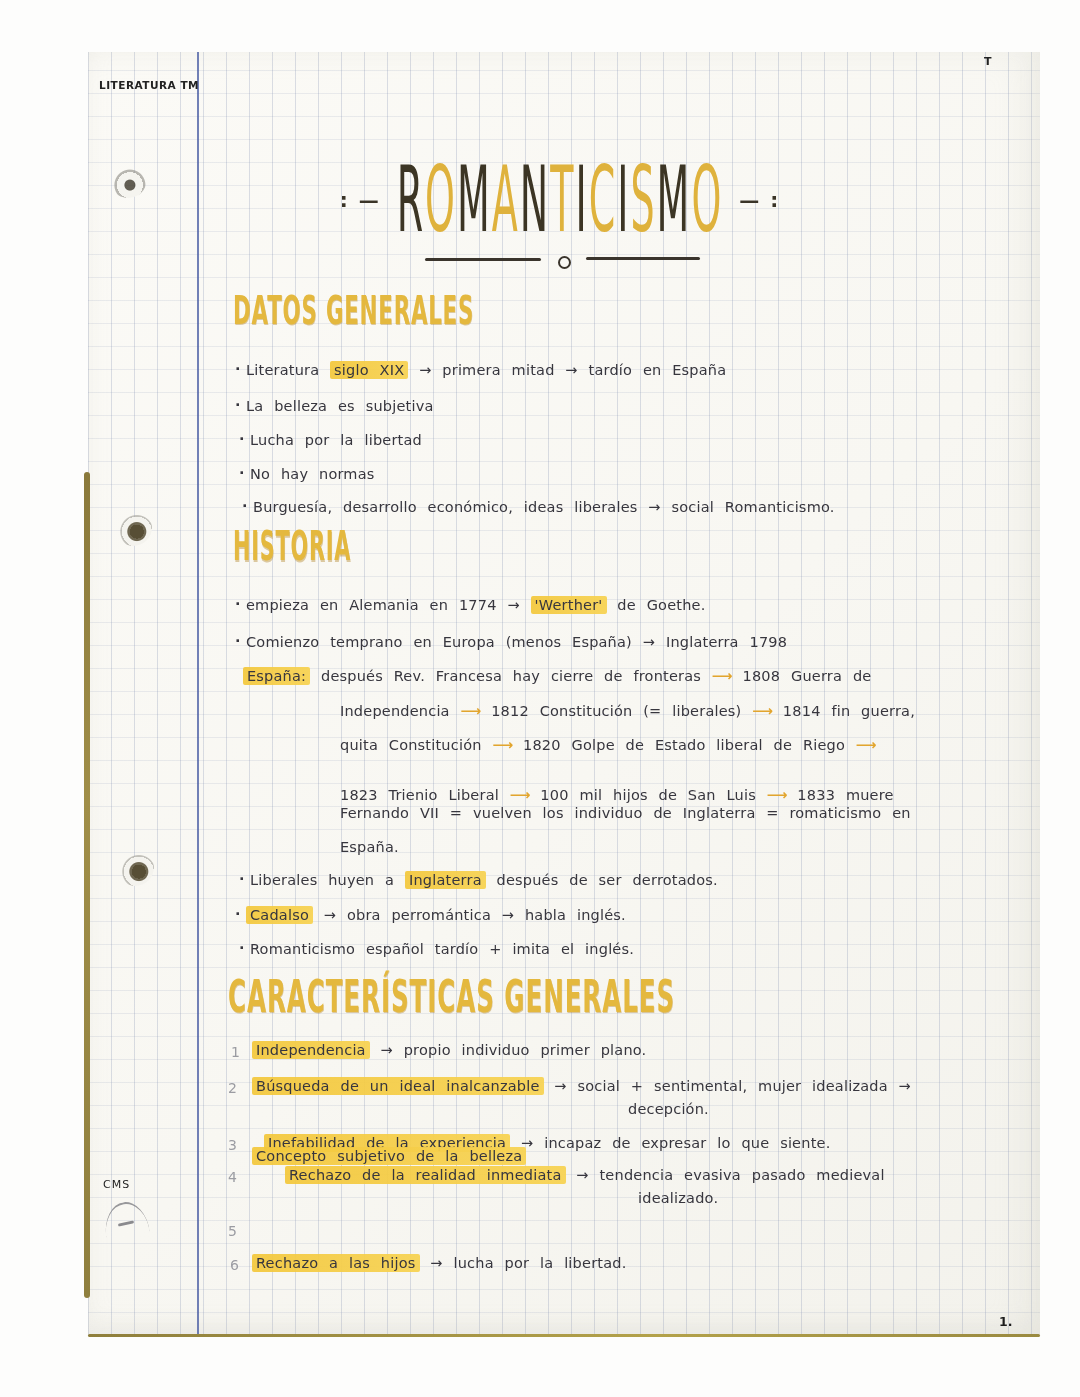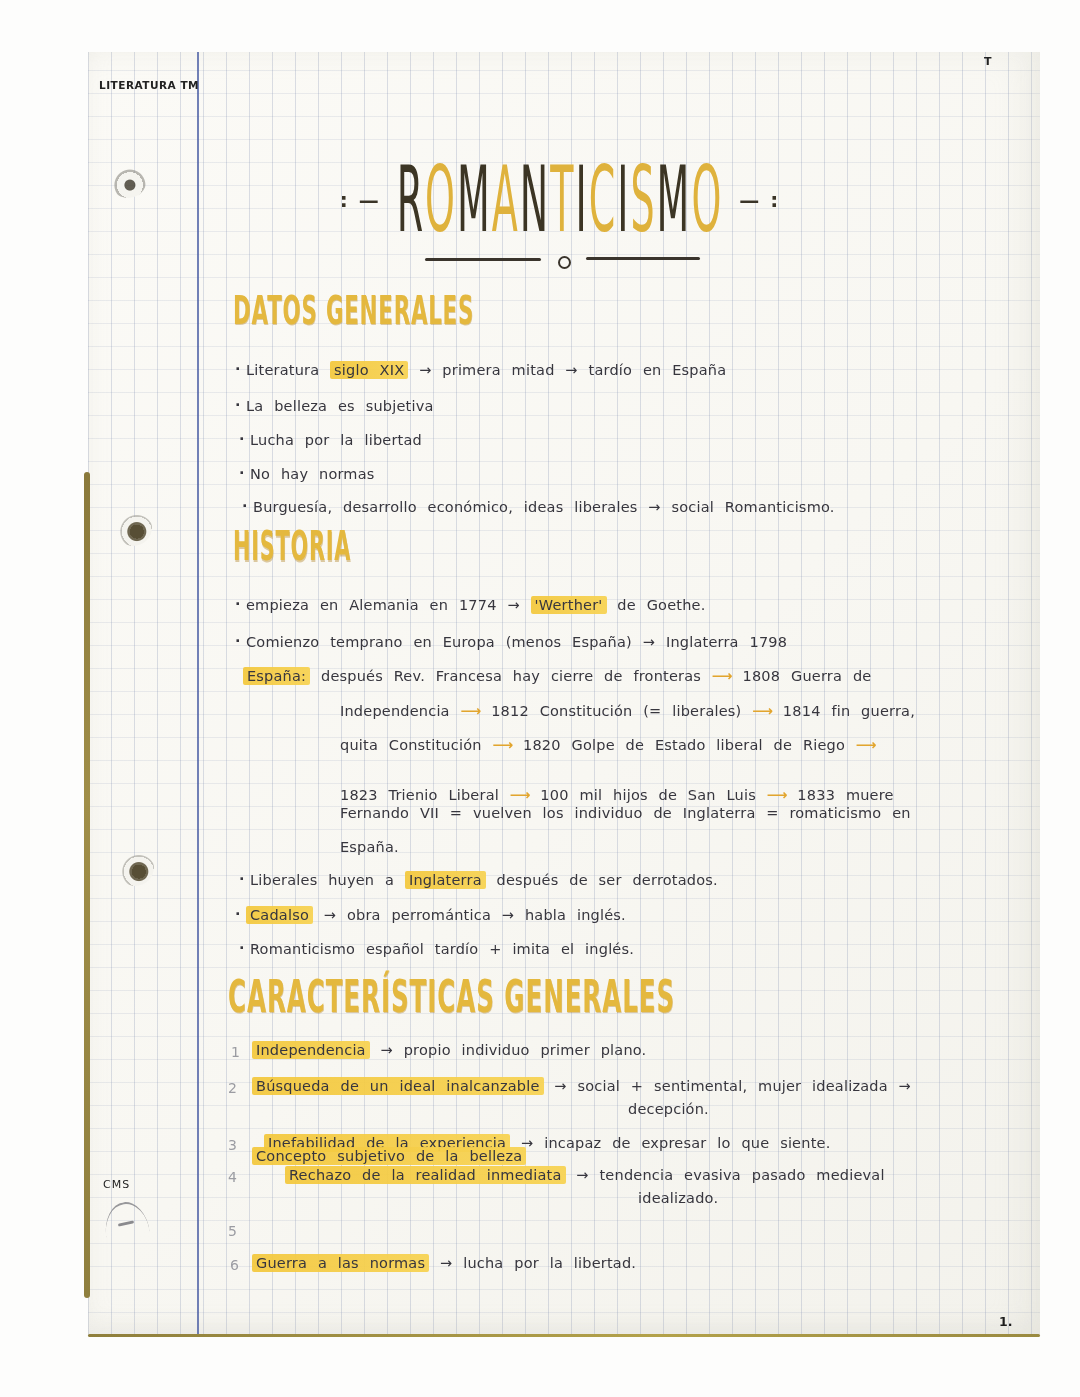--- a/index.html
+++ b/index.html
@@ -110,14 +110,14 @@
     <div class="line" style="top: 1078px; left: 252px; text-align: center;"><span class="sg-h">Búsqueda de un ideal inalcanzable</span><span class="sg-p"> → social + sentimental, mujer idealizada →</span></div>
     <div class="line" style="top: 1101px; left: 628px;"><span class="sg-p">decepción.</span></div>
     <div class="line" style="top: 1137px; left: 228px;"><span class="sg-n">3</span></div>
     <div class="line" style="top: 1135px; left: 264px;"><span class="sg-h">Inefabilidad de la experiencia</span><span class="sg-p"> → incapaz de expresar lo que siente.</span></div>
     <div class="line" style="top: 1169px; left: 228px;"><span class="sg-n">4</span></div>
     <div class="line" style="top: 1167px; left: 252px; padding-left: 33px;"><span class="sg-h">Rechazo de la realidad inmediata</span><span class="sg-p"> → tendencia evasiva pasado medieval</span></div>
     <div class="line" style="top: 1190px; left: 638px;"><span class="sg-p">idealizado.</span></div>
     <div class="line" style="top: 1223px; left: 228px;"><span class="sg-n">5</span></div>
     <div class="line" style="top: 1148px; left: 252px;"><span class="sg-h">Concepto subjetivo de la belleza</span></div>
     <div class="line" style="top: 1257px; left: 230px;"><span class="sg-n">6</span></div>
-    <div class="line" style="top: 1255px; left: 252px;"><span class="sg-h">Guerra a las normas</span><span class="sg-p"> → lucha por la libertad.</span></div>
+    <div class="line" style="top: 1255px; left: 252px;"><span class="sg-h">Rechazo a las hijos</span><span class="sg-p"> → lucha por la libertad.</span></div>
   </div>
 
 </body></html>

